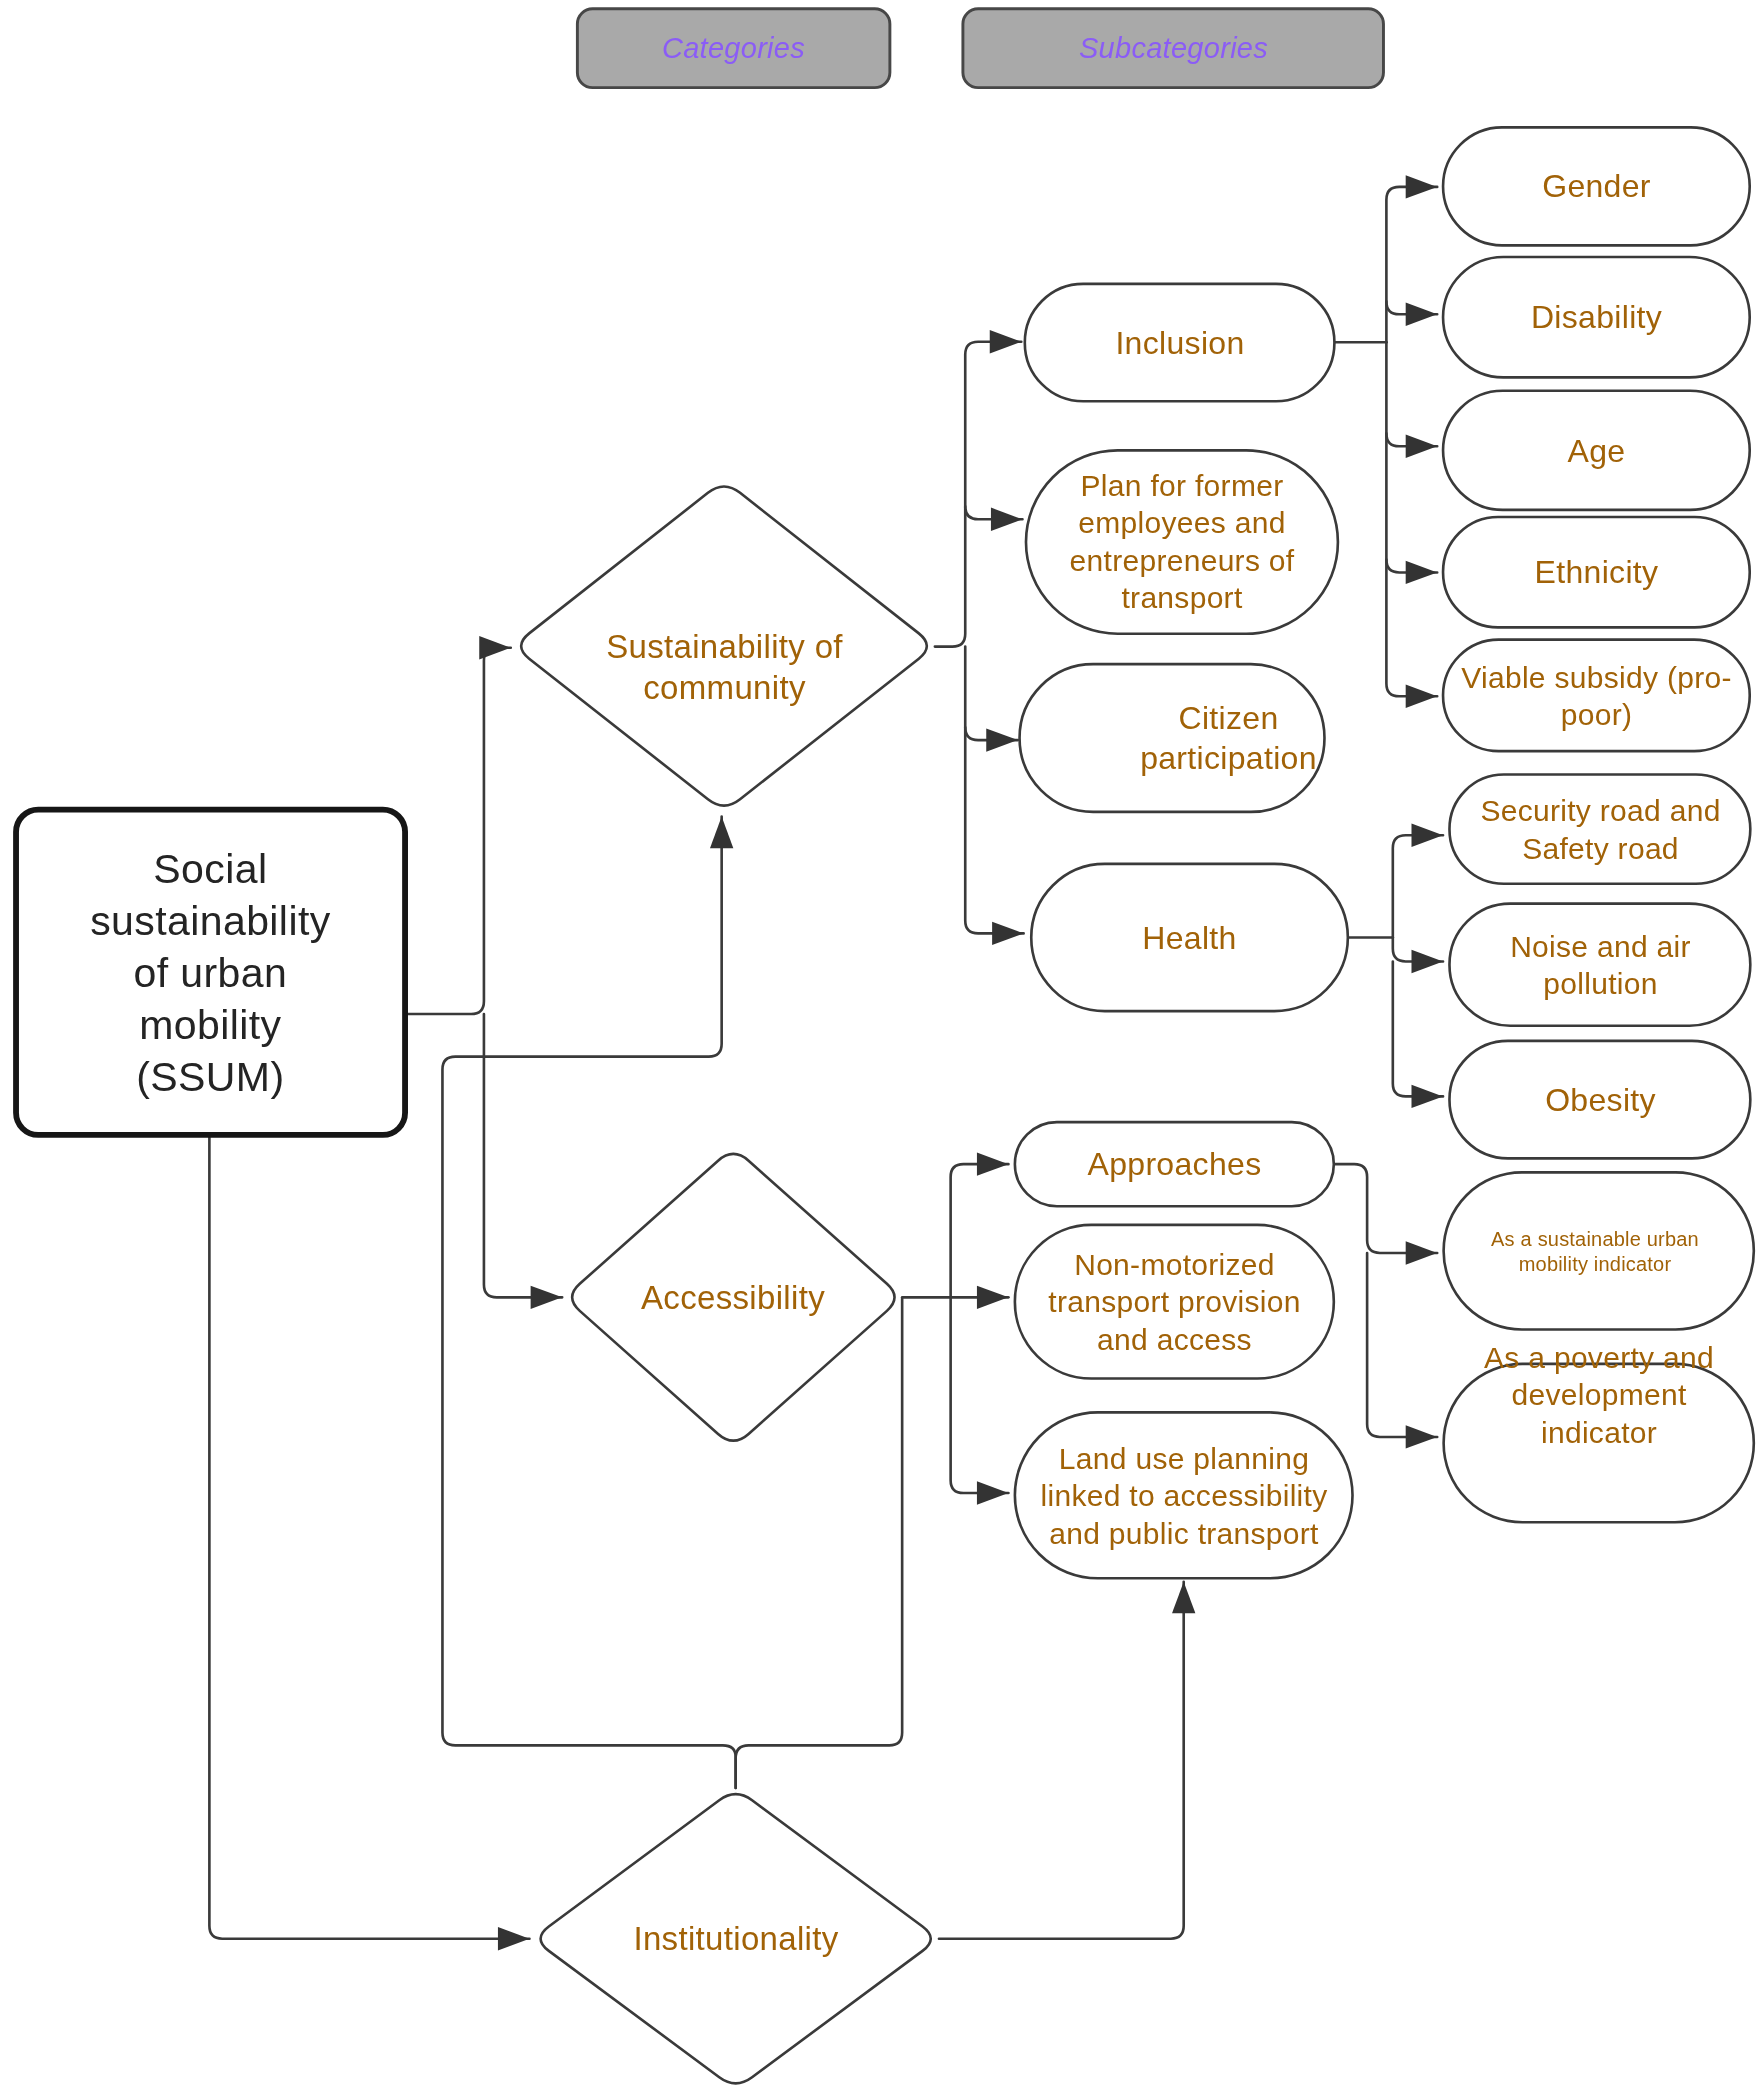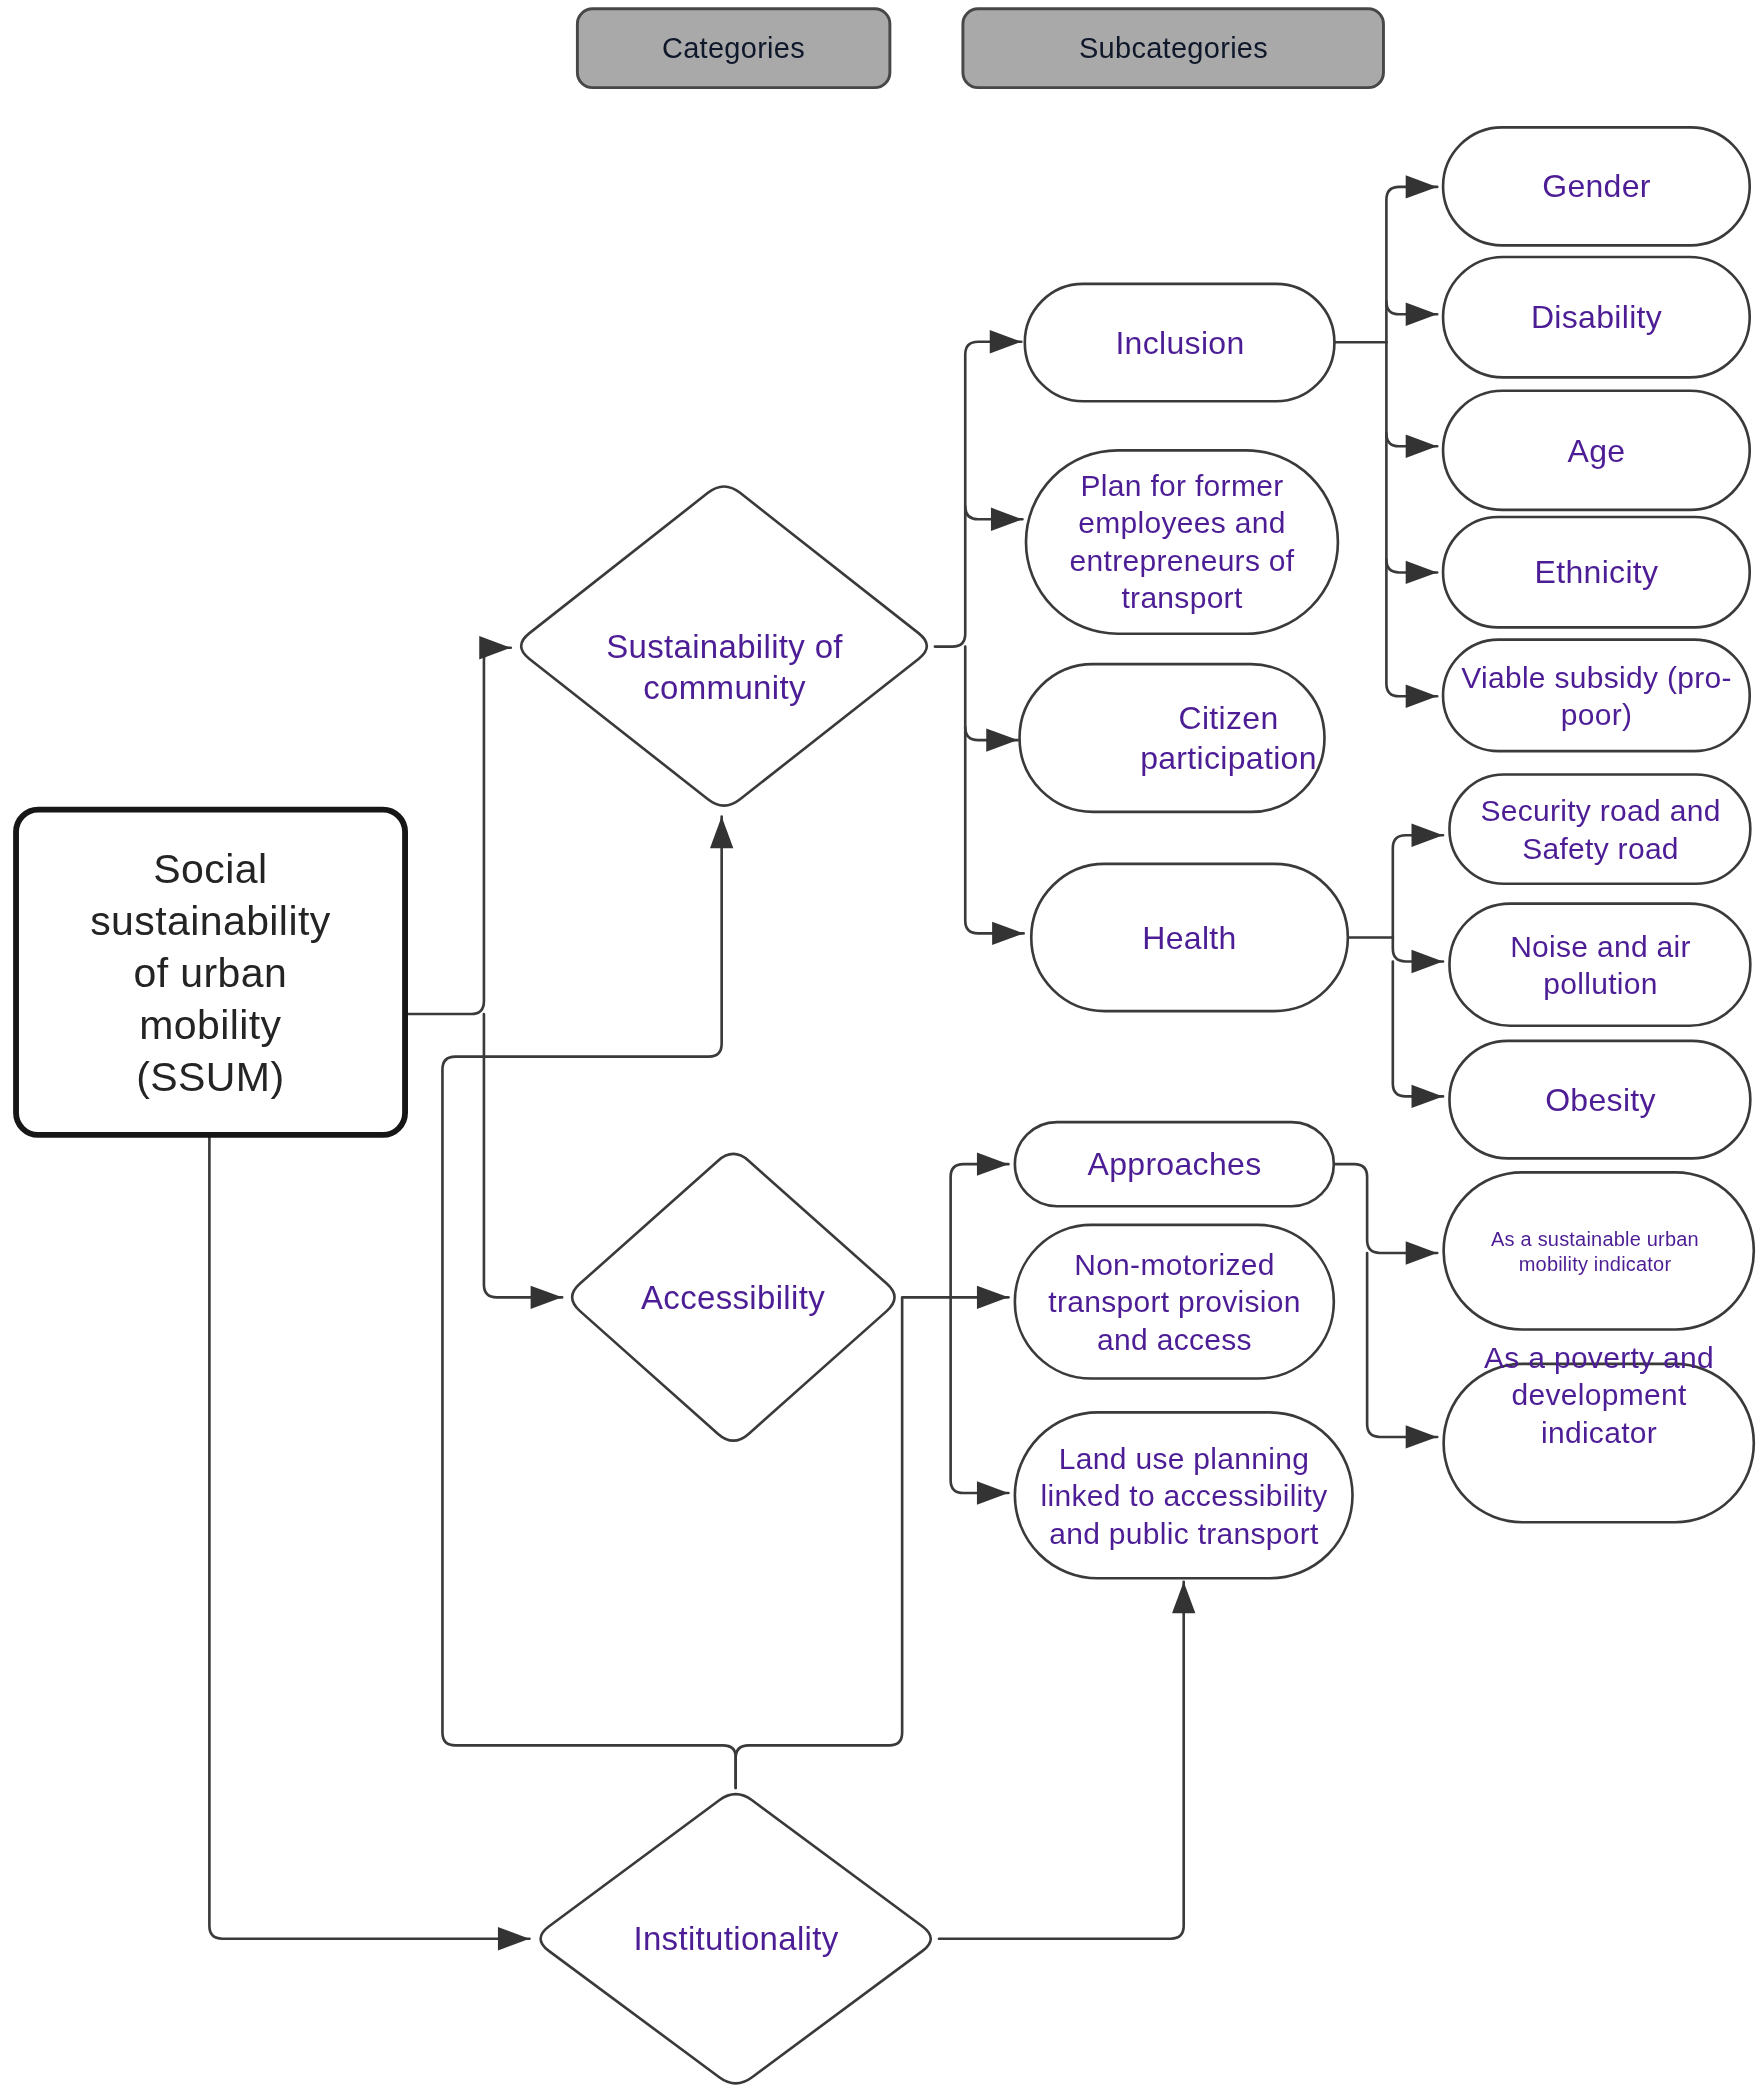--- a/index.html
+++ b/index.html
@@ -8,26 +8,26 @@
     width:1764px;height:2097px;
     background:#ffffff;
     font-family:"Liberation Sans", sans-serif;
     overflow:hidden;
   }
   .layer{position:absolute;left:0;top:0;width:1764px;height:2097px;}
   .lbl{
     position:absolute;
     display:flex;align-items:center;justify-content:center;
     text-align:center;
-    color:#4c1d95;
+    color:#a16207;
     white-space:pre-line;
     line-height:1.25;
     letter-spacing:0.01em;
   }
-  .lbl.header{color:#0f172a;}
+  .lbl.header{color:#8b5cf6;font-style:italic;}
   .lbl.root{color:#242424;line-height:1.27;}
   .shape{fill:#ffffff;stroke:#3a3a3a;stroke-width:4.5;}
   .rootshape{fill:#ffffff;stroke:#161616;stroke-width:10;}
   .headershape{fill:#a9a9a9;stroke:#474747;stroke-width:5;}
   .edge{fill:none;stroke:#3a3a3a;stroke-width:4.5;stroke-linecap:round;}
 </style>
 </head>
 <body>
 
 <div class="canvas">

